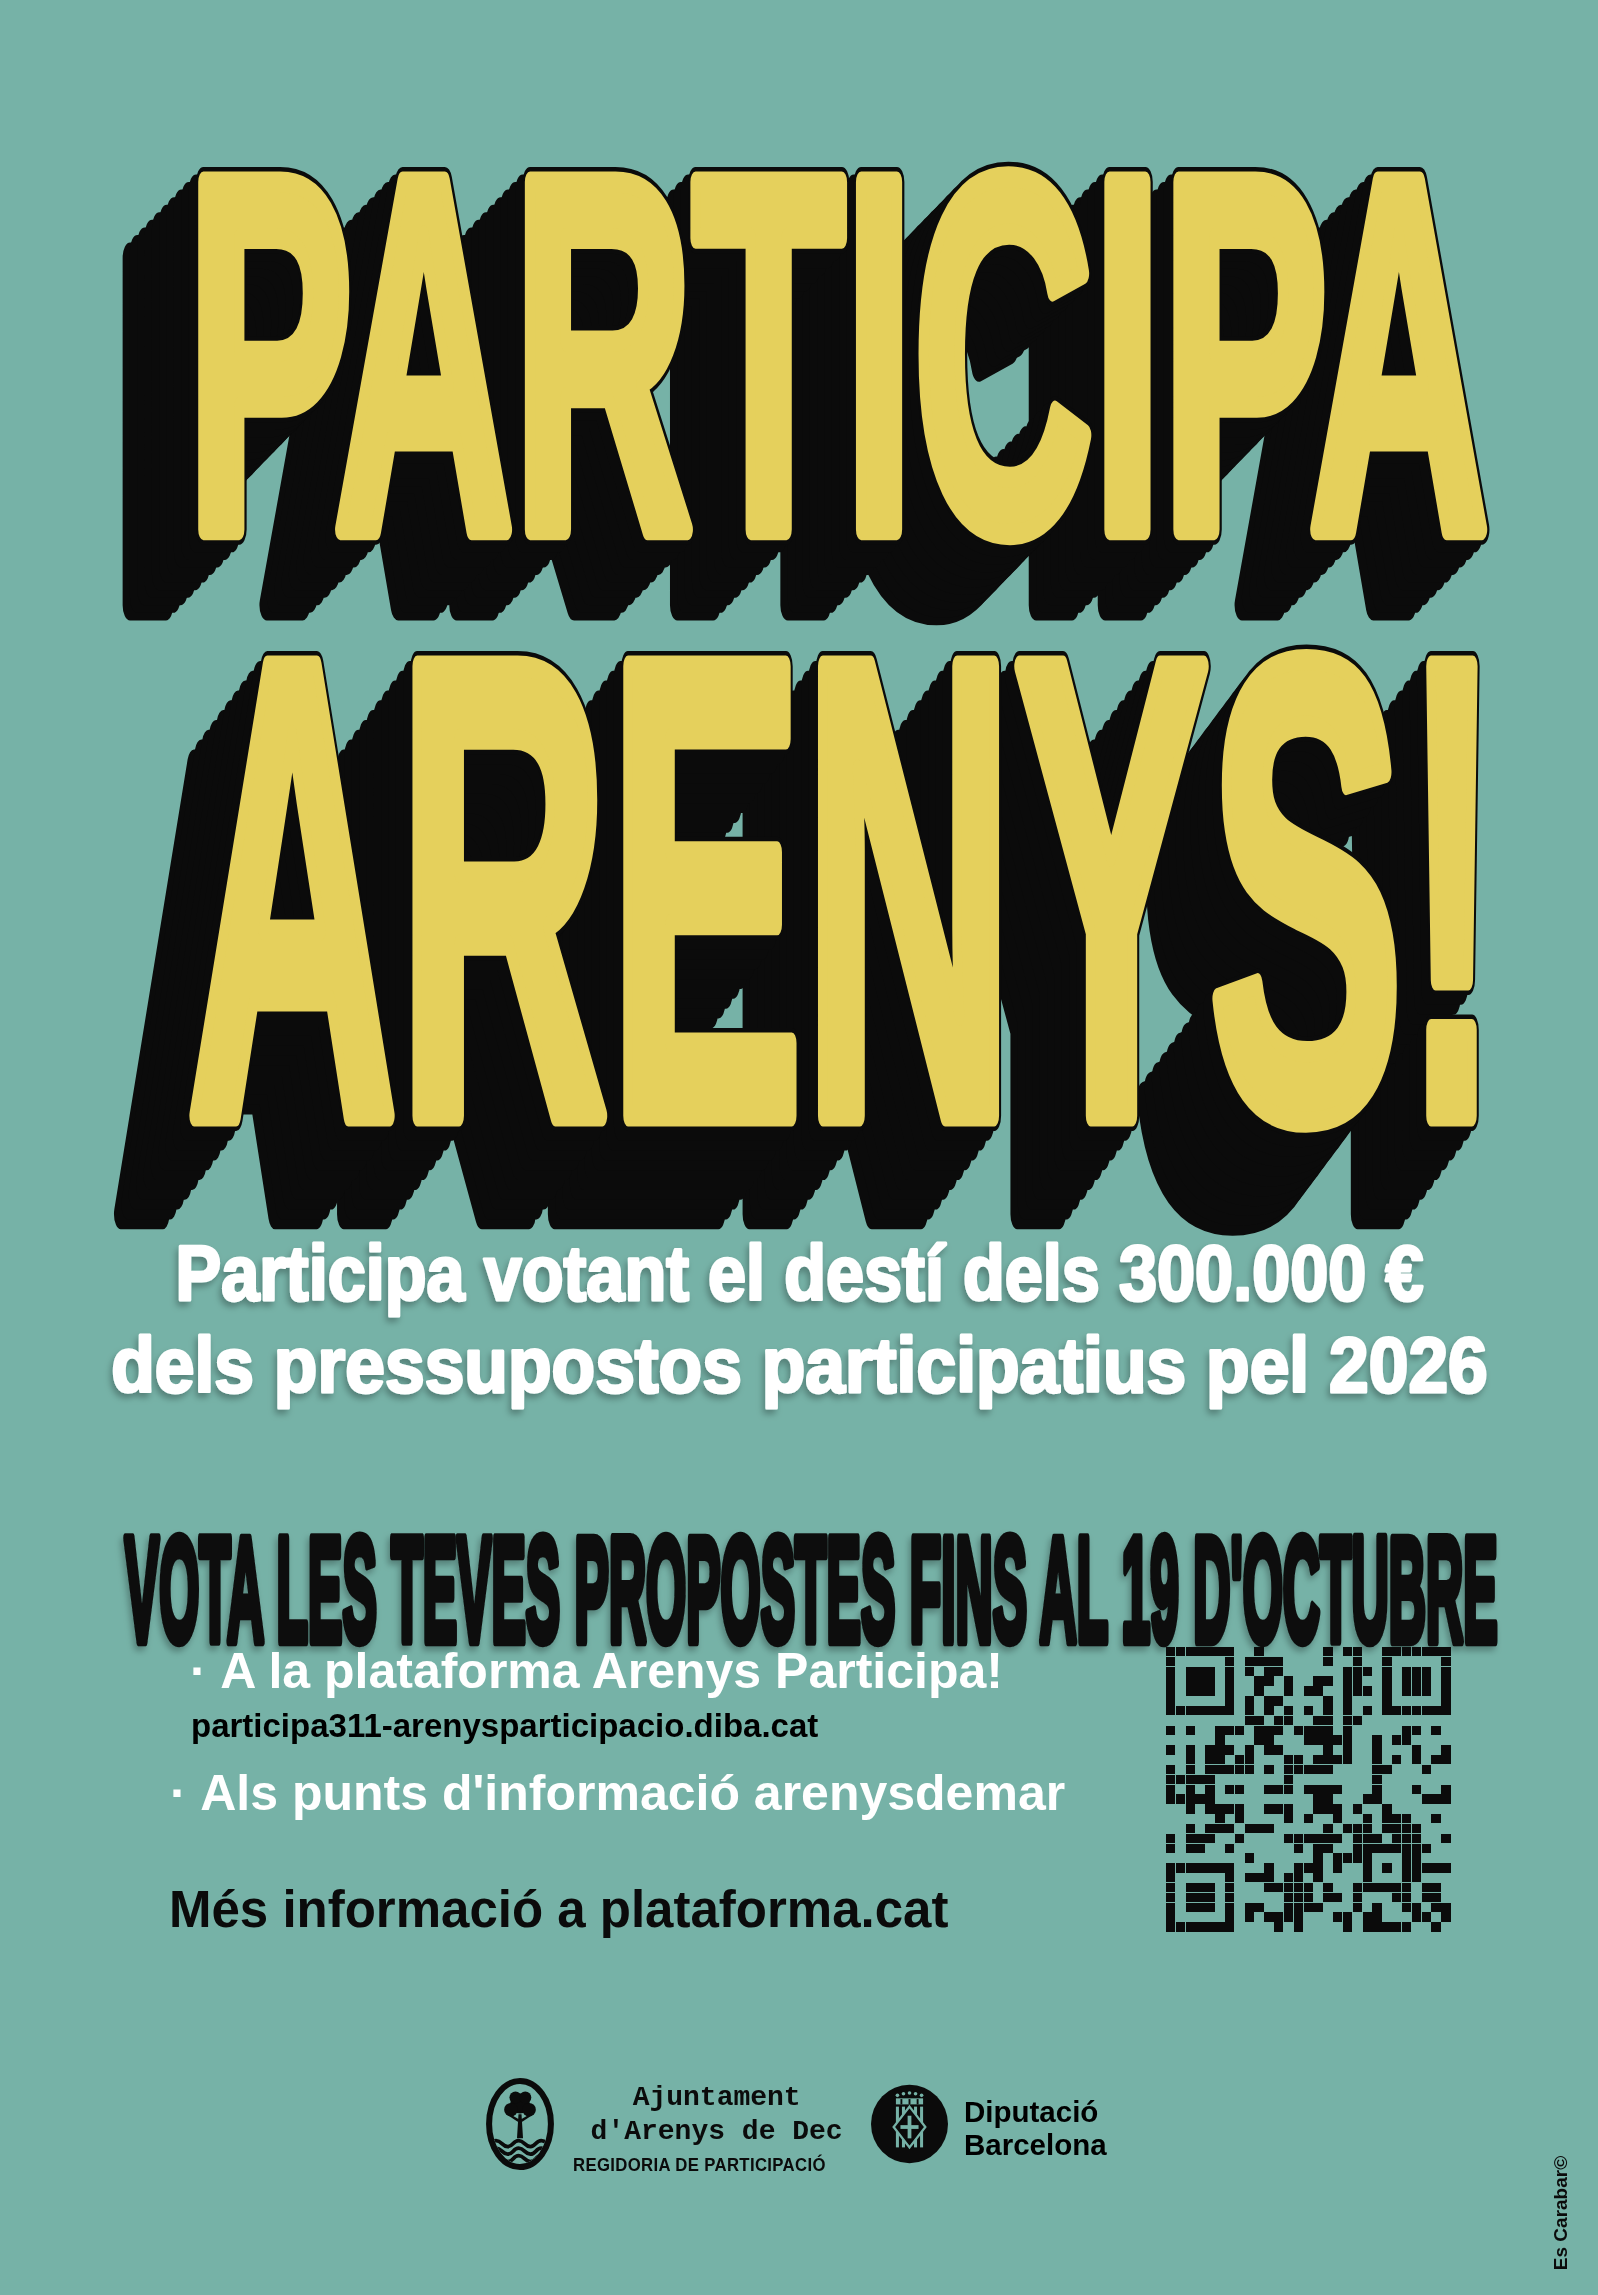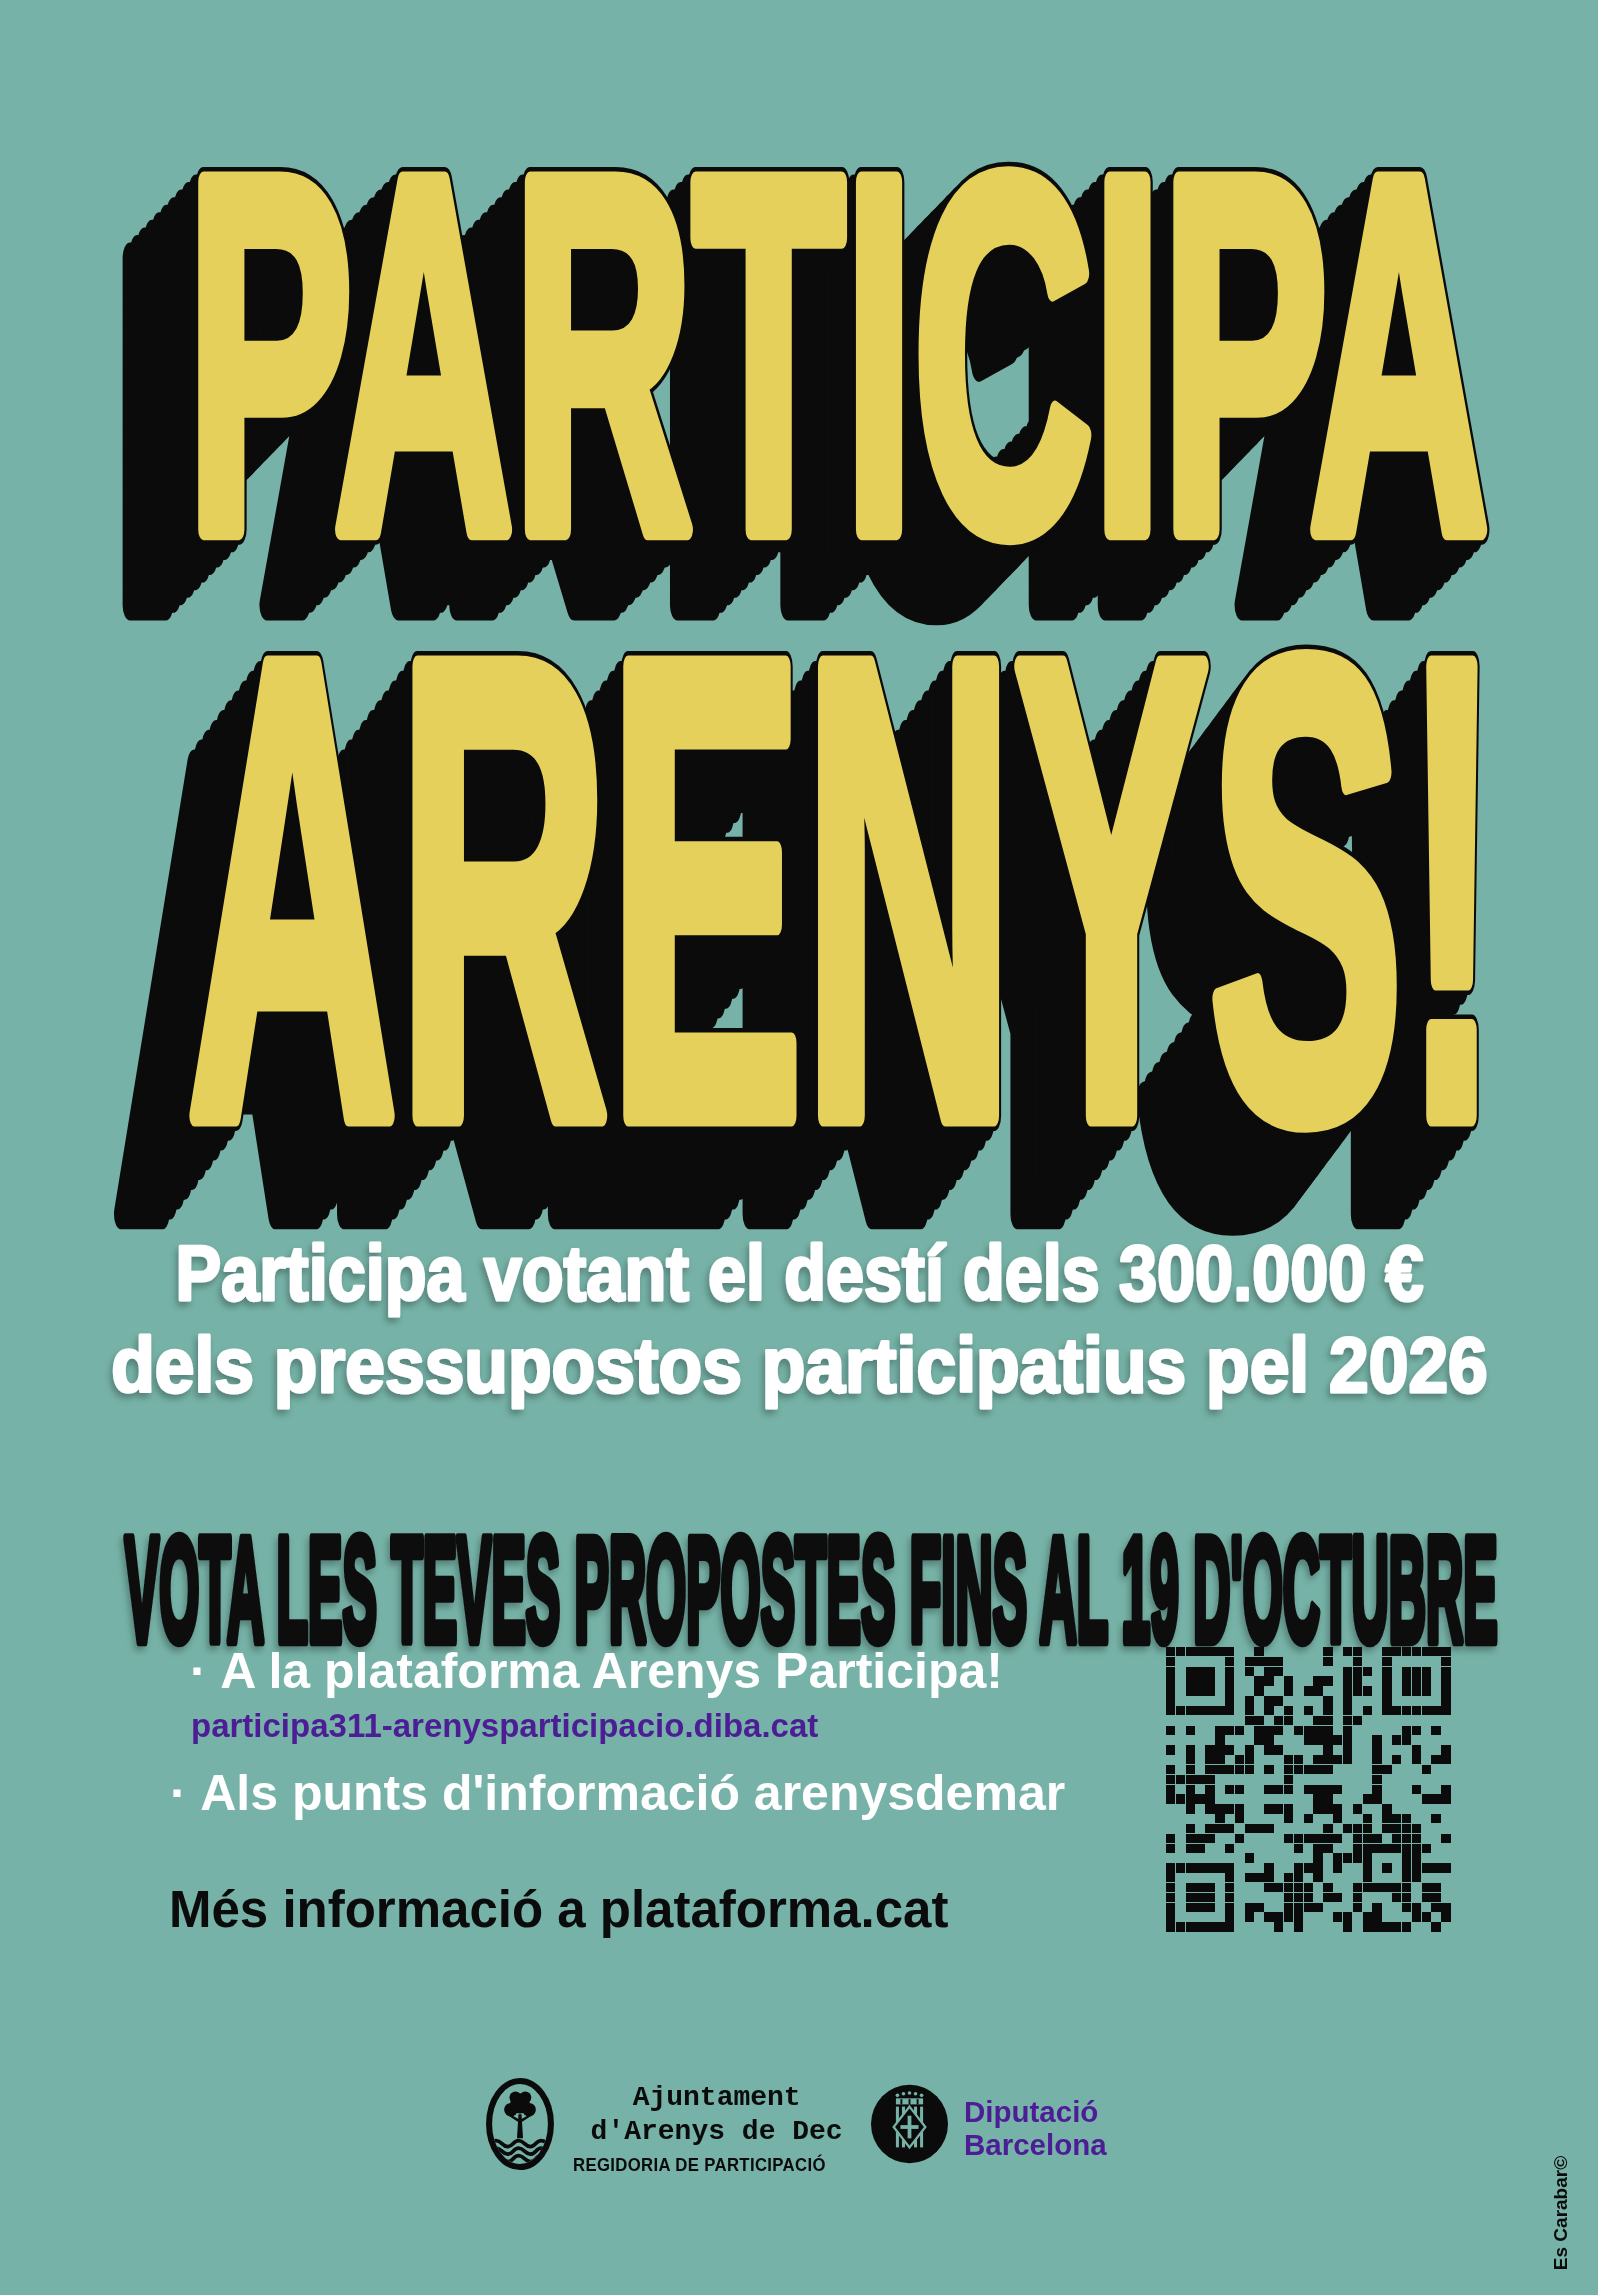--- a/index.html
+++ b/index.html
@@ -19,31 +19,31 @@
   .hl-face{fill:#E5D05C;stroke:#E5D05C;stroke-width:28px;stroke-linejoin:round;}
   
   .intro{font-family:"Liberation Sans",sans-serif;font-weight:bold;font-size:104px;
          fill:#FFFFFF;stroke:#FFFFFF;stroke-width:4px;stroke-linejoin:round;}
   
   .vota{font-family:"Liberation Sans",sans-serif;font-weight:bold;font-size:196px;
         fill:#0B0B0B;stroke:#0B0B0B;stroke-width:14px;stroke-linejoin:round;}
   
   .channel{position:absolute;color:#FFFFFF;font-weight:bold;font-size:50px;line-height:1;white-space:nowrap;}
   .channel .dot{display:inline-block;margin-right:13.6px;}
-  .channel-url{position:absolute;color:#4c1d95;font-weight:bold;font-size:33px;line-height:1;white-space:nowrap;}
+  .channel-url{position:absolute;color:#000000;font-weight:bold;font-size:33px;line-height:1;white-space:nowrap;}
   .more-info{position:absolute;color:#0B0B0B;font-weight:bold;font-size:51px;line-height:1;white-space:nowrap;}
   
   #qr{position:absolute;left:1166px;top:1647px;}
   
   .logo-svg{position:absolute;}
   .aj-text{position:absolute;left:573px;top:2081px;color:#0B0B0B;}
   .aj-line{font-family:Liberation Mono, monospace;font-weight:bold;font-size:28px;line-height:34px;white-space:nowrap;text-align:center;}
   .aj-dept{margin-top:5.3px;font-family:"Liberation Sans",sans-serif;font-weight:bold;font-size:19px;
            transform:scaleX(.88);transform-origin:0 0;white-space:nowrap;letter-spacing:0.4px;}
-  .dip-text{position:absolute;left:964px;top:2095px;color:#4c1d95;
+  .dip-text{position:absolute;left:964px;top:2095px;color:#000000;
             font-weight:bold;font-size:29.5px;line-height:33px;white-space:nowrap;}
   .credit{position:absolute;left:1561px;top:2213px;transform:translate(-50%,-50%) rotate(-90deg);
           color:#0B0B0B;font-weight:bold;font-size:19px;white-space:nowrap;}
 </style>
 </head>
 <body>
 
 <div class="poster">
 
   <svg class="stage" width="1599" height="1740" viewBox="0 0 2114 2300">

